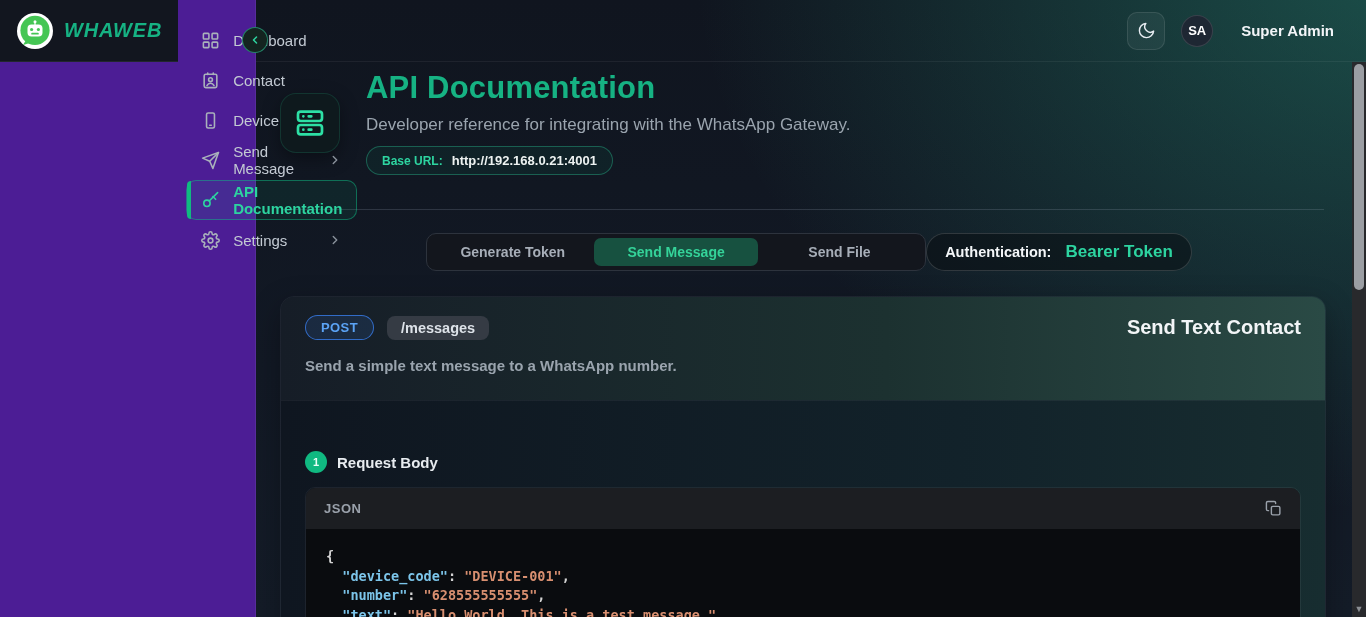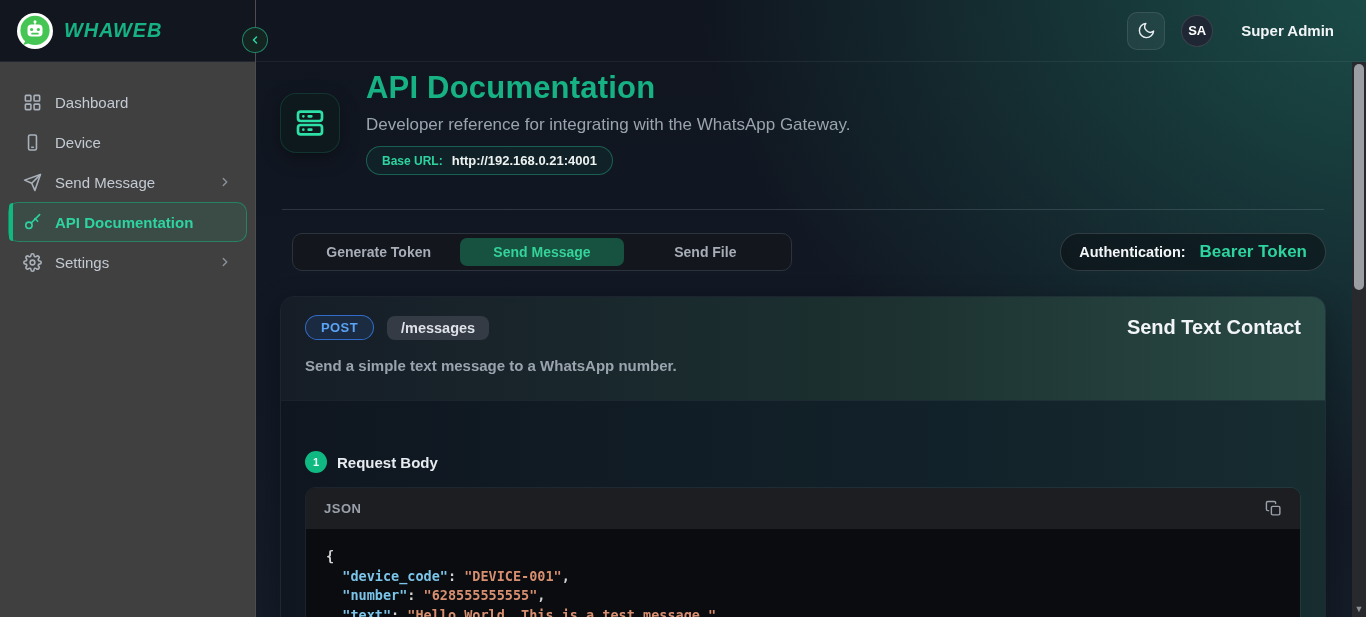--- a/index.html
+++ b/index.html
@@ -1,21 +1,21 @@
 <!DOCTYPE html>
 <html><head>
 <meta charset="utf-8">
 <style>
   * { margin:0; padding:0; box-sizing:border-box; }
   html,body { width:1366px; height:617px; overflow:hidden; background:#0f141d;
     font-family:"Liberation Sans", sans-serif; }
   .app { display:flex; width:1366px; height:617px; }
 
   
-  .sidebar { width:256px; flex:none; background:#404040; display:flex; flex-direction:column;
+  .sidebar { width:256px; flex:none; background:#4c1d95; display:flex; flex-direction:row;
     border-right:1px solid rgba(255,255,255,0.07); position:relative; z-index:10; }
   .sidebar-header { height:62px; flex:none; display:flex; align-items:center; padding:0 16px;
     border-bottom:1px solid rgba(255,255,255,0.07); background:#12161f; }
   .brand-name { font-size:20px; font-weight:800; font-style:italic; letter-spacing:.8px;
     color:#16b283; margin-left:10px; }
   .collapse-btn { position:absolute; top:27px; right:-13px; width:26px; height:26px;
     border-radius:50%; background:#142420; border:1px solid rgba(45,212,160,.55);
     color:#2dd4a0; display:flex; align-items:center; justify-content:center; cursor:pointer; z-index:20; }
   .nav { flex:1; padding:20px 8px; }
   .nav-item { height:40px; display:flex; align-items:center; padding:0 14px; border-radius:10px;
@@ -61,21 +61,21 @@
   .page-sub { margin-top:9px; font-size:17px; color:#9aa4ae; }
   .base-badge { display:inline-flex; align-items:center; gap:9px; margin-top:11px;
     padding:6px 15px; border-radius:999px; border:1px solid rgba(45,212,160,.35);
     background:rgba(16,185,129,.07); }
   .base-badge .b-label { font-size:12px; font-weight:700; color:#2dd4a0; }
   .base-badge .b-url { font-size:13px; font-weight:700; color:#edf2f1; }
 
   .divider { height:1px; background:rgba(148,163,184,0.22); margin:34px 2px 0; }
 
   
-  .toolbar-row { margin-top:23px; display:flex; align-items:center; justify-content:space-between;margin-left:12px; }
+  .toolbar-row { margin-top:23px; display:flex; align-items:center; justify-content:center;margin-left:12px; }
   .tabs { width:500px; height:38px; background:#13161d; border:1px solid #2d333d;
     border-radius:10px; padding:4px; display:flex; }
   .tab { flex:1; display:flex; align-items:center; justify-content:center; font-size:14px;
     font-weight:700; color:#a7aeb8; border-radius:7px; cursor:pointer; }
   .tab.active { background:#175140; color:#34d399; }
   .auth-badge { display:flex; align-items:center; gap:14px; padding:8px 18px; border-radius:999px;
     background:rgba(10,14,18,.55); border:1px solid rgba(255,255,255,.15); }
   .auth-badge .a-label { color:#f3f6f8; font-size:14.5px; font-weight:700; }
   .auth-badge .a-value { color:#2dd4a0; font-size:17px; font-weight:700; }
 
@@ -162,20 +162,31 @@
               <rect x="14" y="3" width="7" height="7" rx="1"></rect>
               <rect x="3" y="14" width="7" height="7" rx="1"></rect>
               <rect x="14" y="14" width="7" height="7" rx="1"></rect>
             </svg>
         </span>
         <span>Dashboard</span>
       </div>
       <div class="nav-item">
         <span class="n-icon">
           <svg width="19" height="19" viewBox="0 0 24 24" fill="none" stroke="currentColor" stroke-width="2" stroke-linecap="round" stroke-linejoin="round">
+              <rect x="4" y="4" width="16" height="17" rx="2"></rect>
+              <circle cx="12" cy="11" r="2.4"></circle>
+              <path d="M7.5 18.5c1-2 2.6-3 4.5-3s3.5 1 4.5 3"></path>
+              <path d="M8.5 2.5v2M15.5 2.5v2"></path>
+            </svg>
+        </span>
+        <span>Contact</span>
+      </div>
+      <div class="nav-item">
+        <span class="n-icon">
+          <svg width="19" height="19" viewBox="0 0 24 24" fill="none" stroke="currentColor" stroke-width="2" stroke-linecap="round" stroke-linejoin="round">
               <rect x="7" y="2.5" width="10" height="19" rx="2"></rect>
               <path d="M11 18h2"></path>
             </svg>
         </span>
         <span>Device</span>
       </div>
       <div class="nav-item">
         <span class="n-icon">
           <svg width="19" height="19" viewBox="0 0 24 24" fill="none" stroke="currentColor" stroke-width="2" stroke-linecap="round" stroke-linejoin="round">
               <path d="M22 2L11 13"></path>

